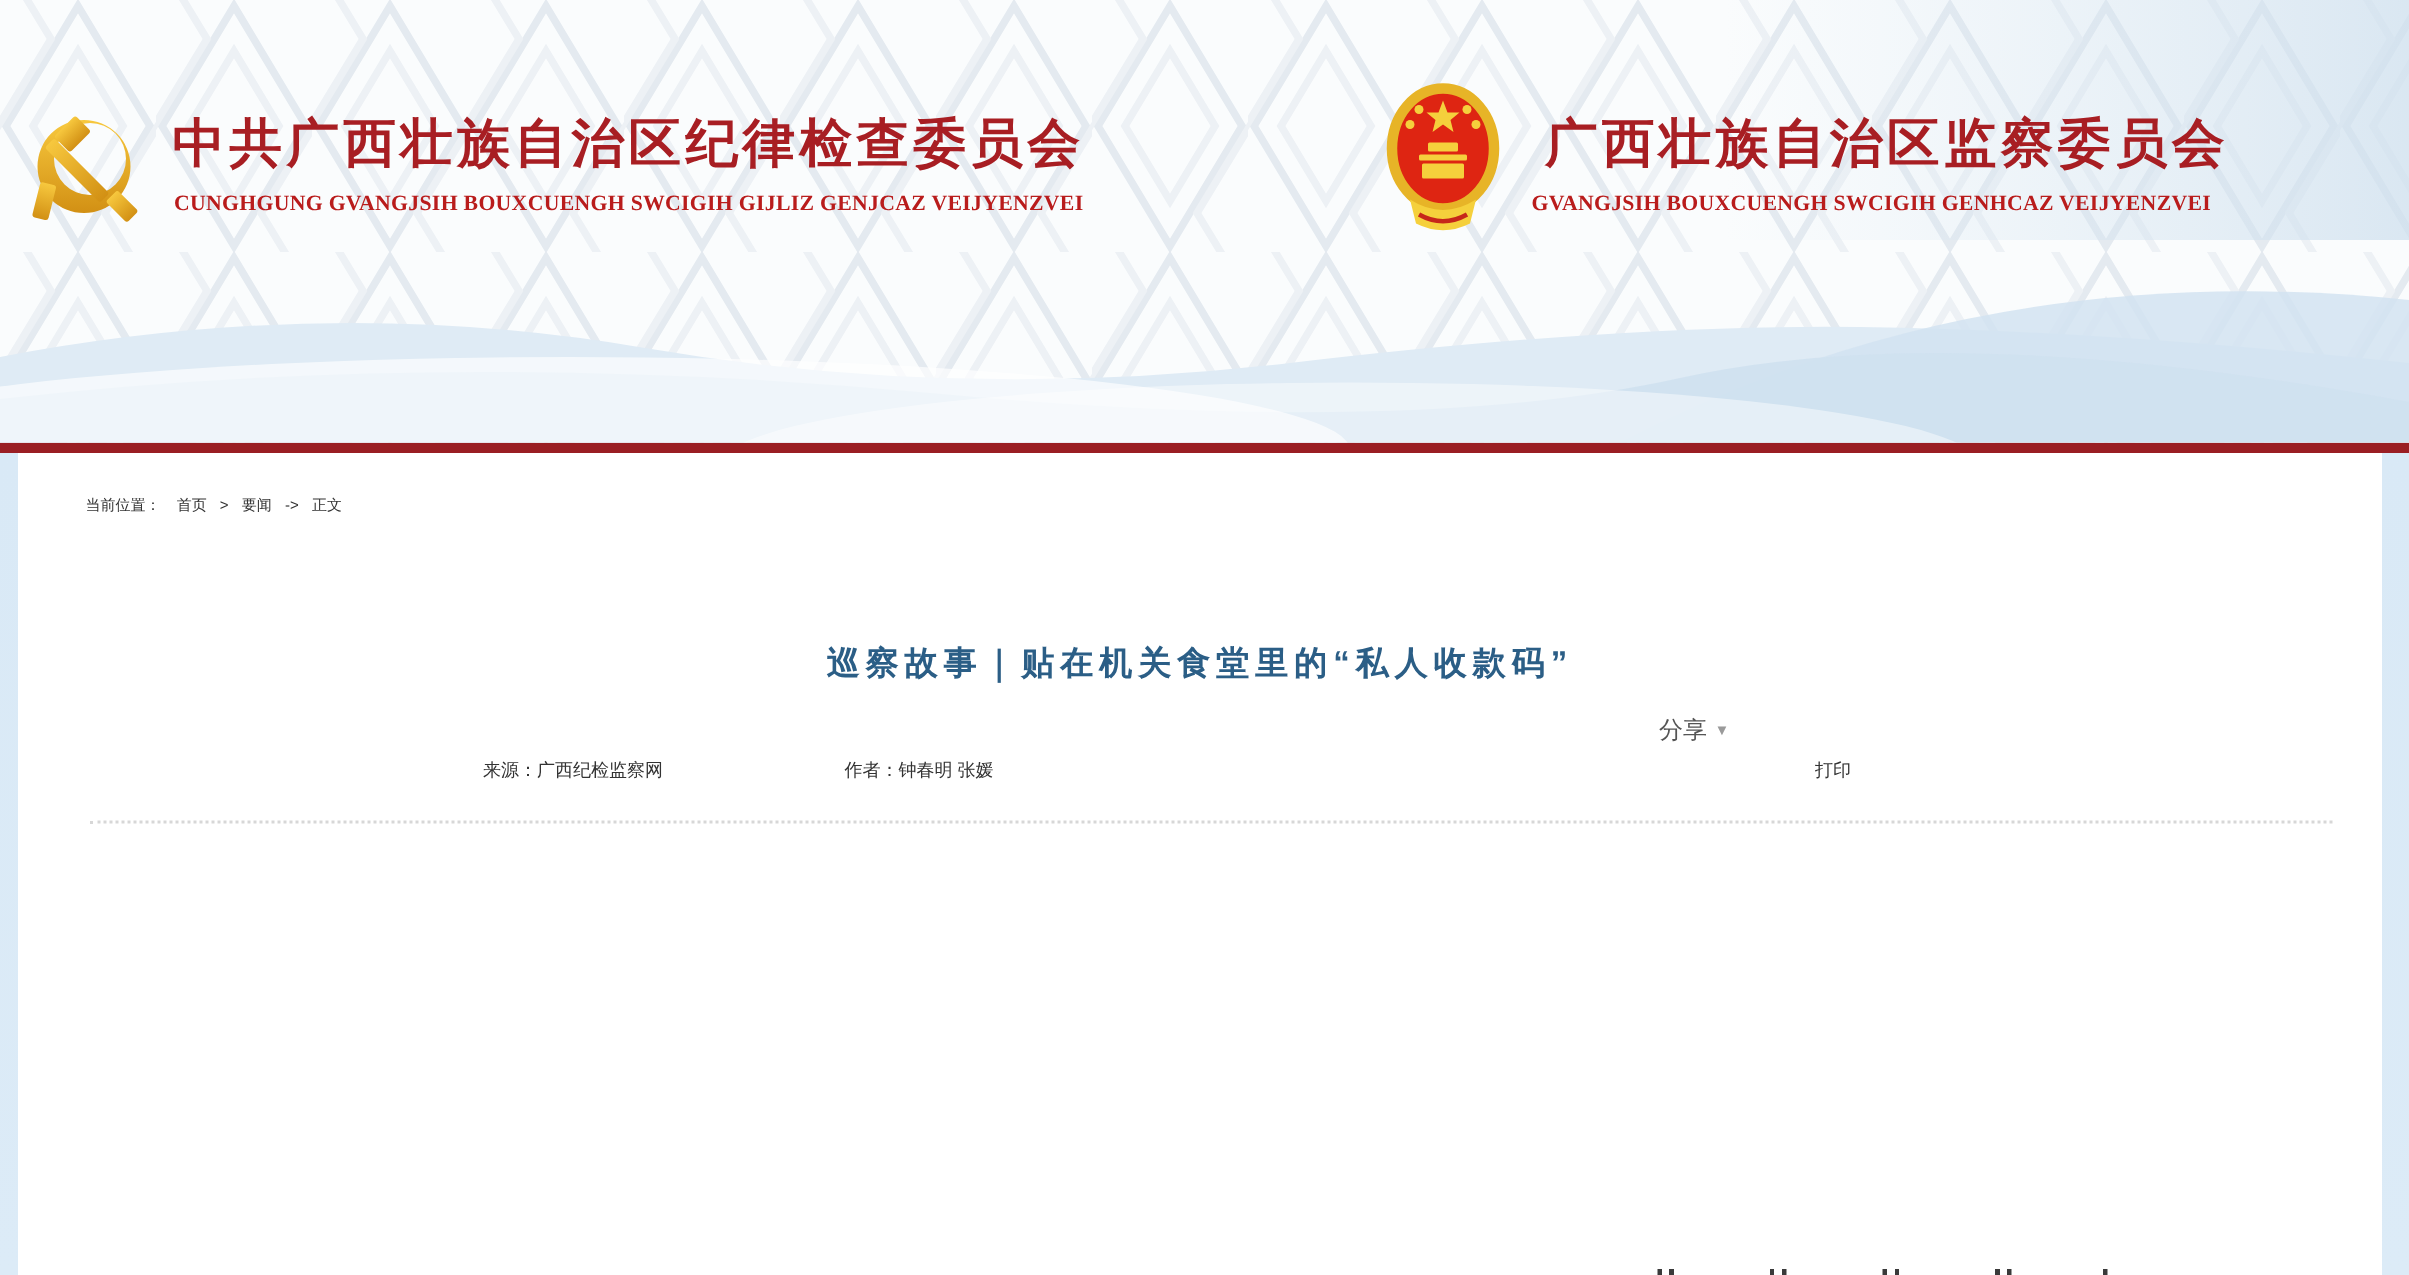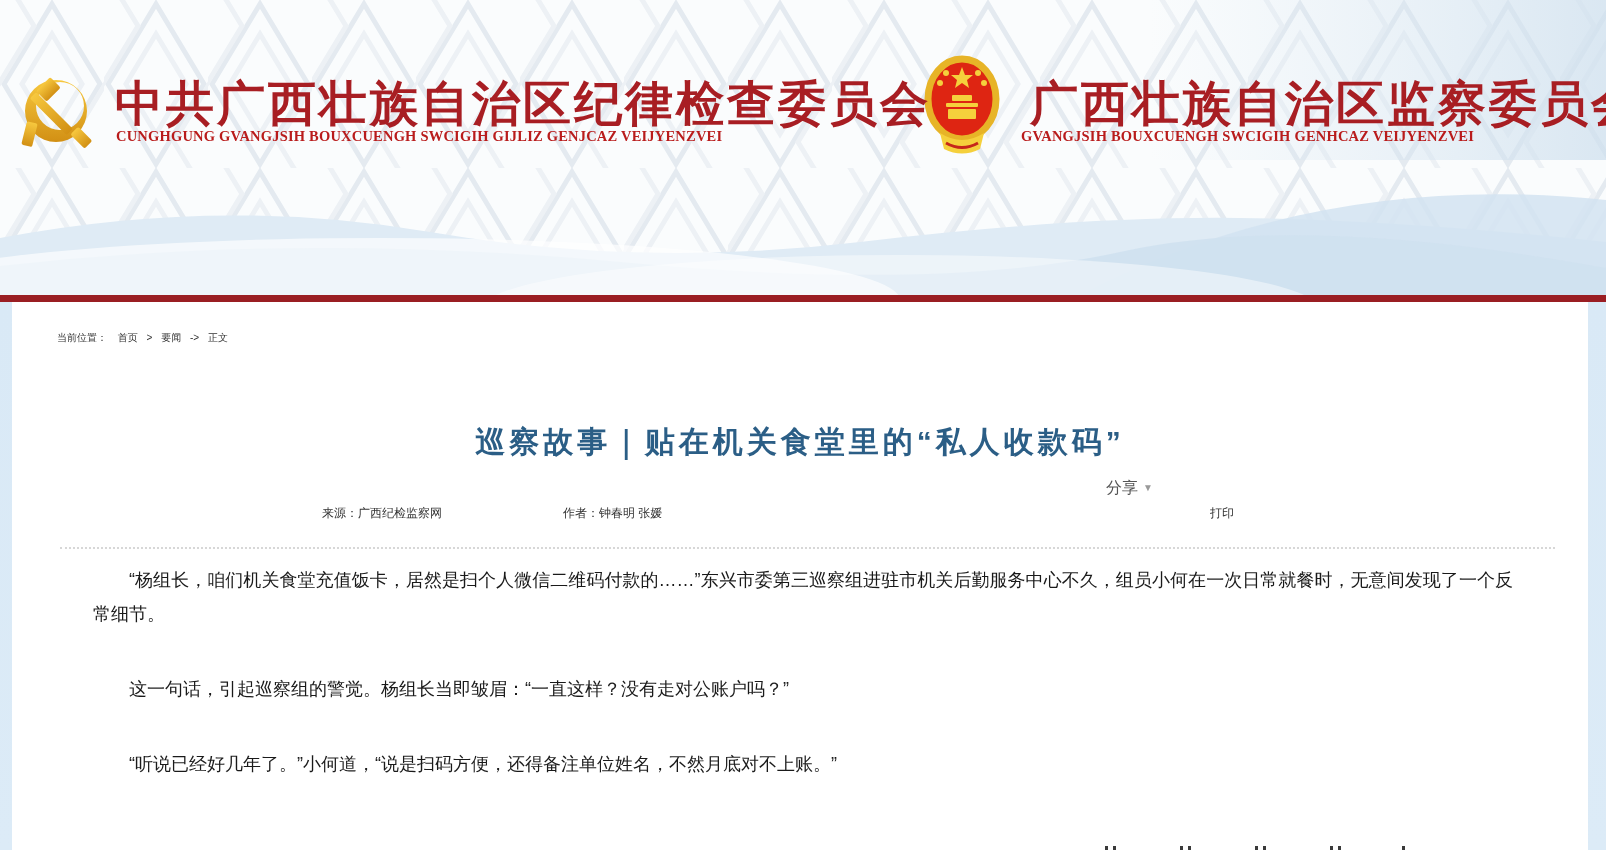--- a/index.html
+++ b/index.html
@@ -12,21 +12,21 @@
 
   
   .site-header {
     position:relative; width:1606px; height:295px;
     background:#f8fafc; overflow:hidden;
   }
   .header-bg { position:absolute; left:0; top:0; width:1606px; height:295px; }
   .brand { position:absolute; top:0; height:295px; }
   .brand-title-cn {
     position:absolute; top:72px;
-    font-size:48px; font-weight:900; letter-spacing:3px;
+    font-size:35px; font-weight:900; letter-spacing:3px;
     color:#a81e23; white-space:nowrap;
     font-family:"Liberation Serif","DejaVu Serif",serif;
   }
   .brand-title-rom {
     position:absolute; top:128px;
     font-size:14.5px; font-weight:bold; letter-spacing:.2px;
     color:#b91c1c; white-space:nowrap;
     font-family:Liberation Serif, serif;
   }
 
@@ -47,21 +47,21 @@
     position:absolute; left:45px; top:26px;
     font-size:10px; color:#333; line-height:20px;
   }
   .breadcrumb a { color:#333; text-decoration:none; cursor:pointer; }
   .breadcrumb .sep { margin:0 6px; color:#333; }
   .breadcrumb .bc-label { margin-right:8px; }
 
   .article-title {
     position:absolute; left:0; top:118px; width:1576px;
     text-align:center;
-    font-size:30px; font-weight:bold; letter-spacing:4px;
+    font-size:22px; font-weight:bold; letter-spacing:4px;
     color:#2b5e86; line-height:44px;
   }
 
   .share-button {
     position:absolute; left:1094px; top:176px;
     font-size:16px; color:#555; cursor:pointer; line-height:20px;
   }
   .share-button .caret { font-size:10px; color:#9a9a9a; margin-left:5px; vertical-align:2px; }
 
   .meta-row { position:absolute; left:0; top:199px; width:1576px; height:24px;
@@ -189,25 +189,20 @@
     </div>
 
     <div class="meta-row">
       <span class="meta-item meta-source">来源：广西纪检监察网</span>
       <span class="meta-item meta-author">作者：钟春明 张媛</span>
       <span class="meta-item print-button">打印</span>
     </div>
 
     <div class="meta-separator"></div>
 
-    <div class="article-body">
-      <p>“杨组长，咱们机关食堂充值饭卡，居然是扫个人微信二维码付款的……”东兴市委第三巡察组进驻市机关后勤服务中心不久，组员小何在一次日常就餐时，无意间发现了一个反常细节。</p>
-      <p>这一句话，引起巡察组的警觉。杨组长当即皱眉：“一直这样？没有走对公账户吗？”</p>
-      <p>“听说已经好几年了。”小何道，“说是扫码方便，还得备注单位姓名，不然月底对不上账。”</p>
-    </div>
 
     <div class="cutoff-fragment">
       <div class="mark m1"></div>
       <div class="mark m2"></div>
       <div class="mark m3"></div>
       <div class="mark m4"></div>
       <div class="mark m5"></div>
     </div>
 
   </div>

